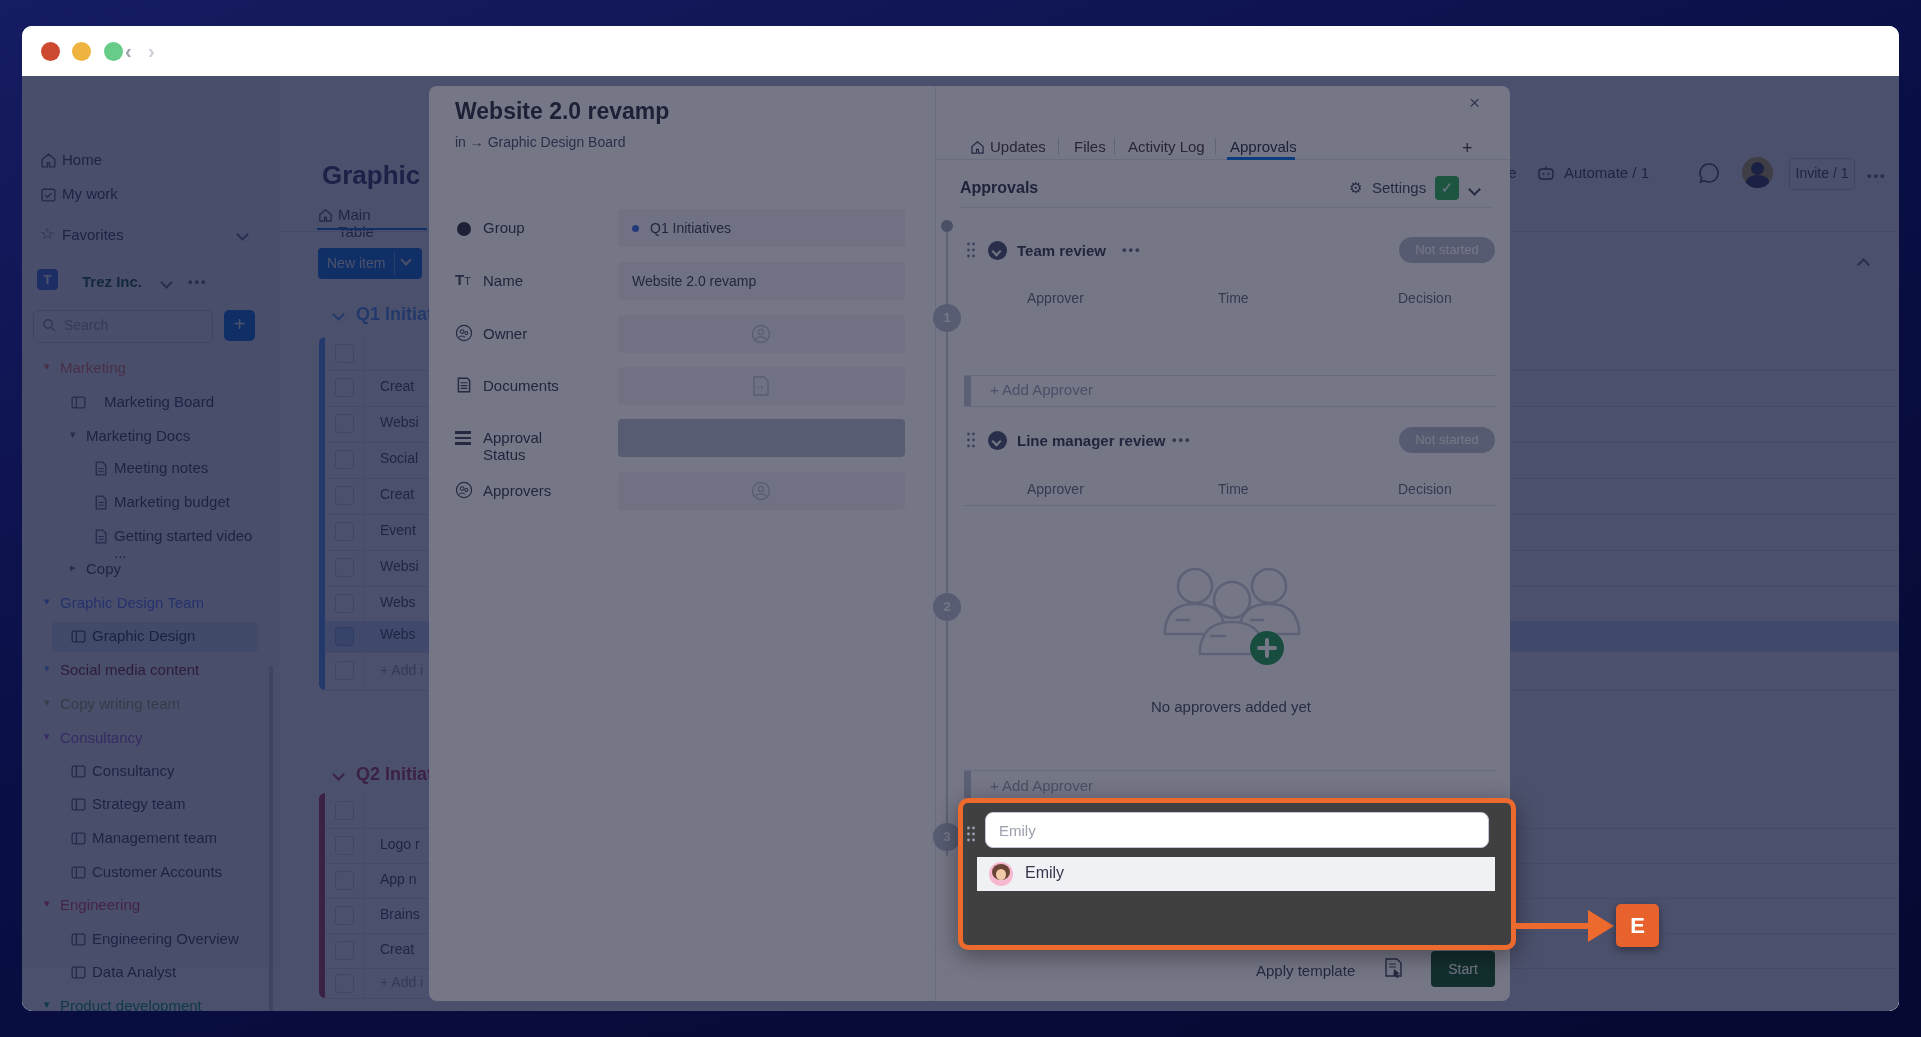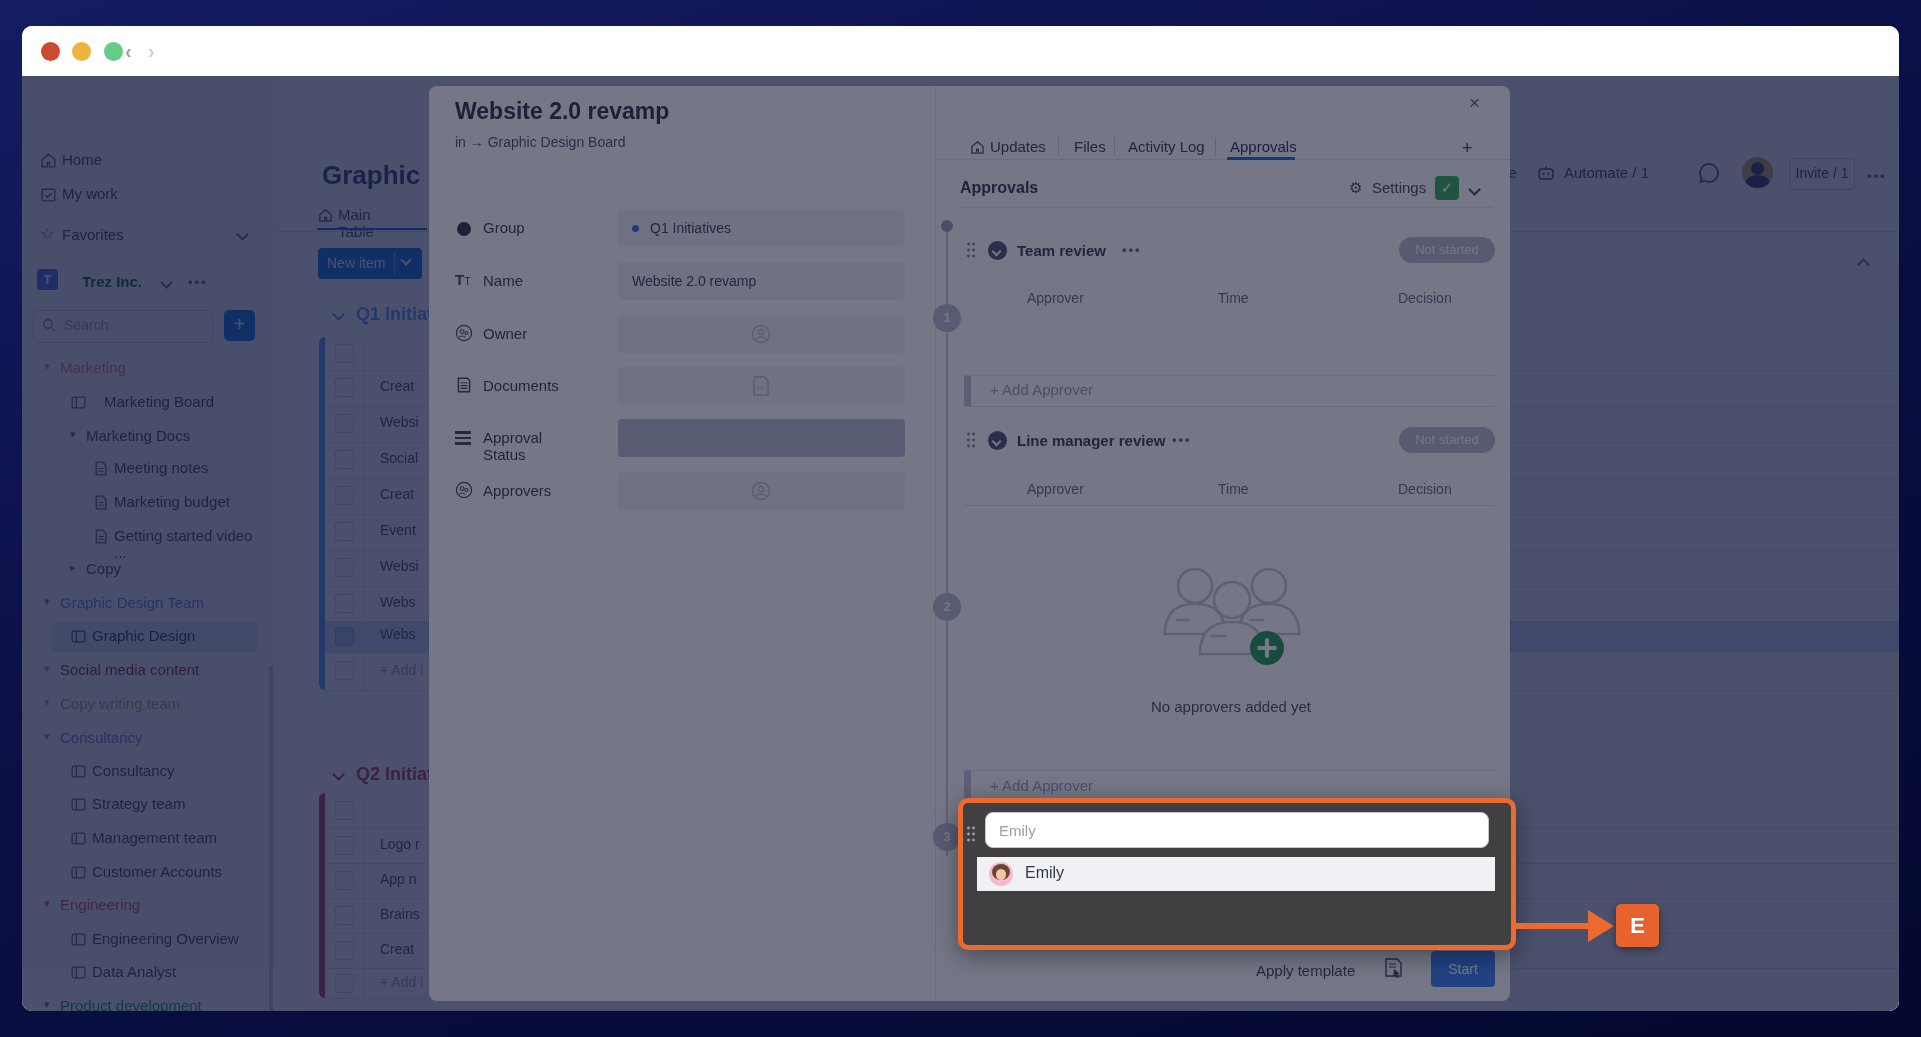--- a/index.html
+++ b/index.html
@@ -99,21 +99,21 @@
   .approw-bg{background:#f2f3f7;}
   .addrow{border-top:1px solid #dfe2ec;border-bottom:1px solid #dfe2ec;}
   .addrow .bar{background:#c3c9da;}
   .addtxt{position:absolute;left:26px;top:7px;font-size:15px;color:#9ba0b2;}
   .mt-av{position:absolute;left:15px;top:9px;width:31px;height:31px;border-radius:50%;background:#5f697c;}
   .sub{position:absolute;left:55px;top:7px;font-size:11px;color:#8a8ea0;}
   .mtn{position:absolute;left:55px;top:21px;font-size:15px;color:#33374a;}
   .deccell{position:absolute;left:396px;top:0;width:135px;height:100%;background:#676879;}
   .emptytxt{position:absolute;left:1059px;top:672px;width:300px;text-align:center;font-size:15px;color:#4a4e5e;z-index:21;}
   .foot-apply{position:absolute;left:1234px;top:936px;font-size:15px;color:#42465a;z-index:21;}
-  .startbtn{position:absolute;left:1409px;top:925px;width:64px;height:36px;background:#3b82f6;border-radius:4px;color:#fff;
+  .startbtn{position:absolute;left:1409px;top:925px;width:64px;height:36px;background:#14532d;border-radius:4px;color:#fff;
             font-size:14px;text-align:center;line-height:36px;z-index:21;}
   
   #frame{position:absolute;left:936px;top:772px;width:558px;height:152px;background:#404040;border:5px solid #ed6a2f;
          border-radius:10px;z-index:40;box-shadow:0 6px 24px rgba(0,0,0,.4);box-sizing:border-box;}
   #hl-input{position:absolute;left:22px;top:9px;width:504px;height:36px;border:1px solid #c3c6d4;border-radius:8px;
             font-size:15px;color:#9ba0ae;padding-left:13px;line-height:36px;background:#fff;box-sizing:border-box;}
   #hl-opt{position:absolute;left:14px;top:54px;width:518px;height:34px;background:#f0f1f5;}
   #hl-opt .pav{position:absolute;left:12px;top:5px;width:24px;height:24px;border-radius:50%;background:#f5b8cf;overflow:hidden;}
   #hl-opt .pav .hair{position:absolute;left:3px;top:2px;width:18px;height:16px;border-radius:50%;background:#6b4436;}
   #hl-opt .pav .face{position:absolute;left:7px;top:7px;width:10px;height:11px;border-radius:50%;background:#f0c9a8;}

